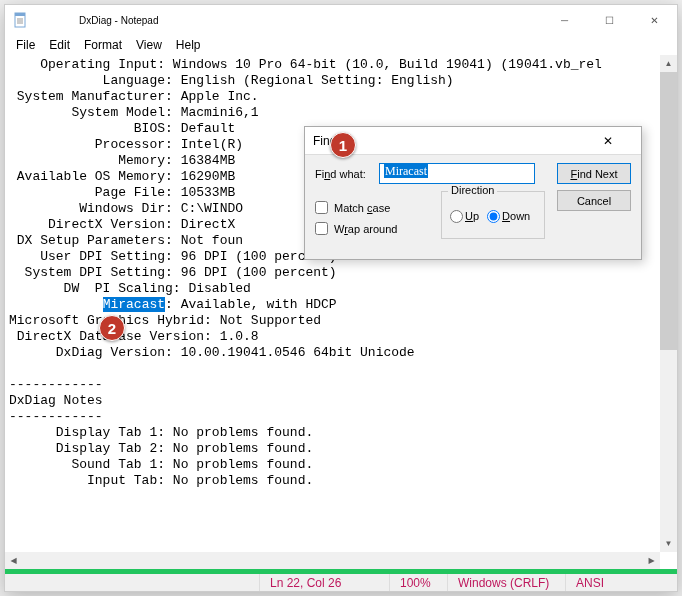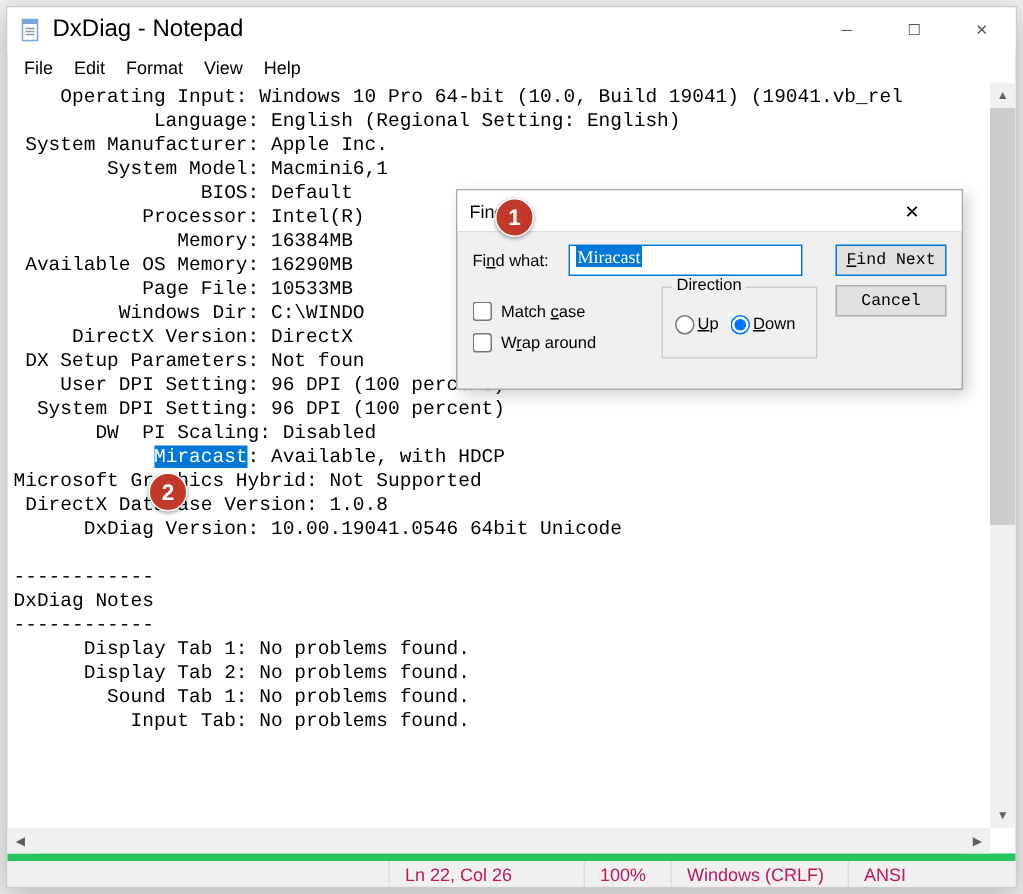--- a/index.html
+++ b/index.html
@@ -1,20 +1,20 @@
 <!DOCTYPE html>
 <html><head>
 <meta charset="utf-8">
 <style>
   * { box-sizing: border-box; margin: 0; padding: 0; }
   body { font-family: "Segoe UI", Tahoma, sans-serif; font-size: 12px; background: #f0f0f0; width: 682px; height: 596px; overflow: hidden; position: relative; }
   .window { position: absolute; top: 4px; left: 4px; width: 674px; height: 588px; background: #fff; border: 1px solid #ccc; box-shadow: 0 5px 20px rgba(0,0,0,0.25); display: flex; flex-direction: column; }
   .titlebar { height: 30px; background: #fff; display: flex; align-items: center; padding-left: 8px; }
   .titlebar-icon { width: 16px; height: 16px; margin-right: 6px; }
-  .titlebar-title { flex: 1; font-size: 16px; color: #000; }
+  .titlebar-title { flex: 1; font-size: 10px; color: #000; margin-left: 44px; }
   .titlebar-btns { display: flex; height: 100%; }
   .titlebar-btn { width: 45px; height: 100%; display: flex; align-items: center; justify-content: center; color: #555; font-family: "Segoe UI Symbol", sans-serif; font-size: 10px; }
   .menubar { height: 20px; display: flex; padding: 0 4px; font-size: 12px; align-items: center; }
   .menubar span { padding: 2px 7px; cursor: default; }
   .content { flex: 1; overflow: hidden; position: relative; }
   .text-area { font-family: Consolas, "Courier New", monospace; font-size: 13px; line-height: 16px; white-space: pre; padding: 2px 4px; color: #000; width: 100%; height: 100%; overflow: hidden; }
   .scroll-h { position: absolute; bottom: 0; left: 0; right: 17px; height: 17px; background: #f0f0f0; display:flex; align-items:center;}
   .scroll-v { position: absolute; top: 0; right: 0; bottom: 17px; width: 17px; background: #f0f0f0; display:flex; flex-direction:column;}
   .scroll-btn { width:17px; height:17px; background:#f0f0f0; display:flex; align-items:center; justify-content:center; font-size:8px; color:#606060;}
   .scroll-track { flex:1; background:#f0f0f0; position:relative;}
@@ -28,21 +28,21 @@
   
   .find { position: absolute; top: 126px; left: 304px; width: 338px; height: 134px; background: #f0f0f0; border: 1px solid #aaa; box-shadow: 3px 3px 10px rgba(0,0,0,0.2); font-size: 11px; }
   .find-title { height: 28px; background: #fff; display: flex; align-items: center; padding-left: 8px; border-bottom: 1px solid #ddd;}
   .find-title span { flex:1; font-size: 12px; }
   .find-close { width: 38px; height:100%; display:flex; align-items:center; justify-content:center; font-size:14px;}
   .find-body { padding: 8px 10px 10px 10px; position: relative; height: calc(100% - 28px);}
   .find-row { display: flex; align-items: center; gap: 6px; }
   .find-label { width: 58px;}
   .find-input { flex:1; height: 21px; border: 1px solid #0078d7; background: #fff; padding: 0 4px; font-size: 12px; font-family: "Segoe UI"; }
   .find-input .sel { background:#0078d7; color:#fff; padding:0 1px;}
-  .find-btn { width: 74px; height: 21px; background: #e1e1e1; border: 1px solid #adadad; font-size: 11px; display:flex; align-items:center; justify-content:center; cursor:default;font-family:Liberation Mono, monospace;}
+  .find-btn { width: 74px; height: 21px; background: #e1e1e1; border: 1px solid #adadad; font-size: 11px; display:flex; align-items:center; justify-content:center; cursor:default;}
   .find-btn.primary { border: 1.5px solid #0078d7; }
   .find-btns { position:absolute; right:10px; top:8px; display:flex; flex-direction:column; gap:6px;}
   .find-checks { position:absolute; left:10px; top:46px; display:flex; flex-direction:column; gap:8px; align-items: flex-start; }
   .find-checks label { display:flex; align-items:flex-end; gap:6px; white-space: nowrap; }
   .find-checks input { width:13px; height:13px; }
   .find-group { position:absolute; right:96px; top:36px; width:104px; height:48px; border:1px solid #ccc; padding: 6px 8px 4px 8px;}
   .find-group .legend { position:absolute; top:-8px; left:6px; background:#f0f0f0; padding:0 3px; font-size:11px;}
   .find-group .radios { display:flex; gap:8px; align-items:center; height:100%; }
   .find-group label { display:flex; align-items:center; gap:2px;}
   .find-group input { width:13px; height:13px;}

